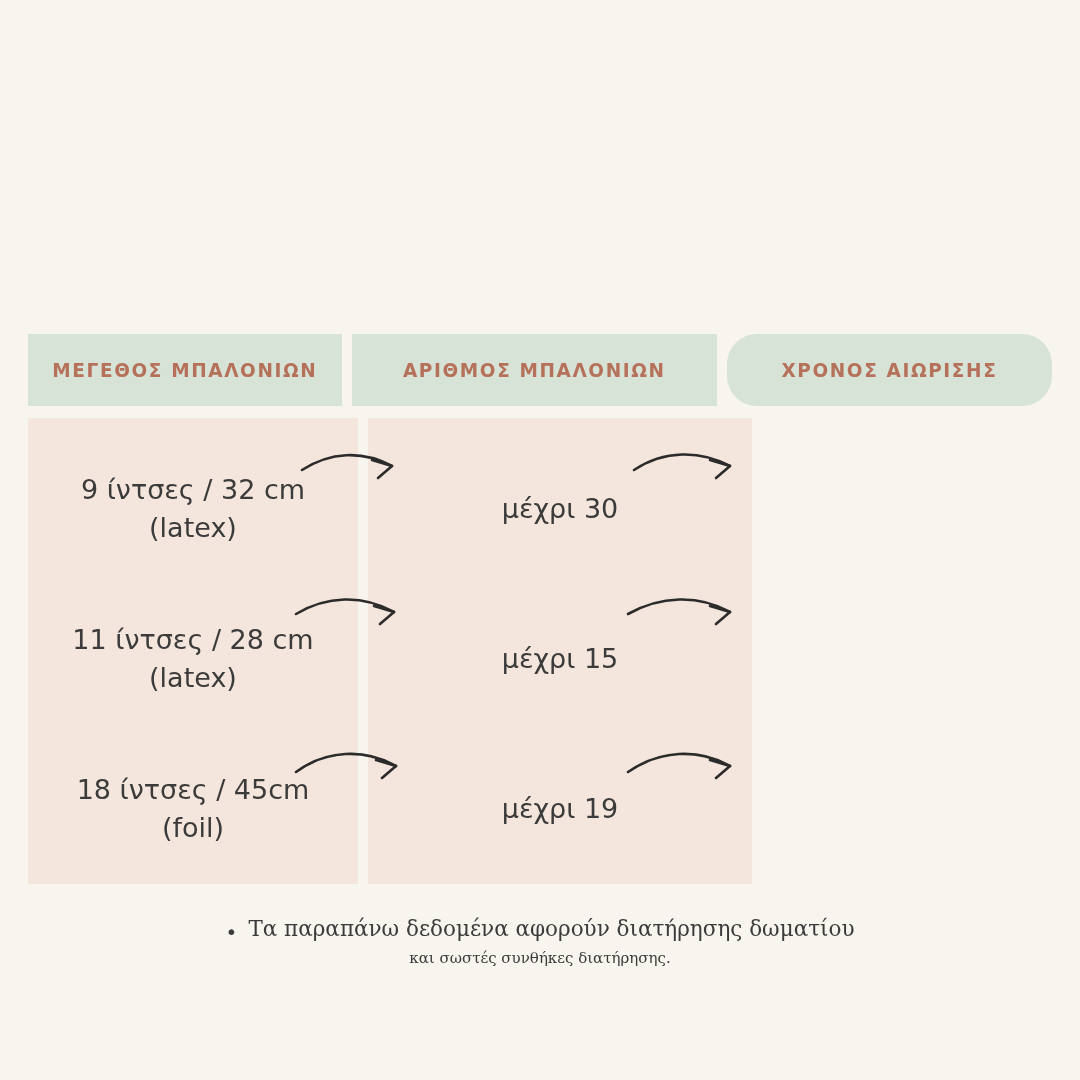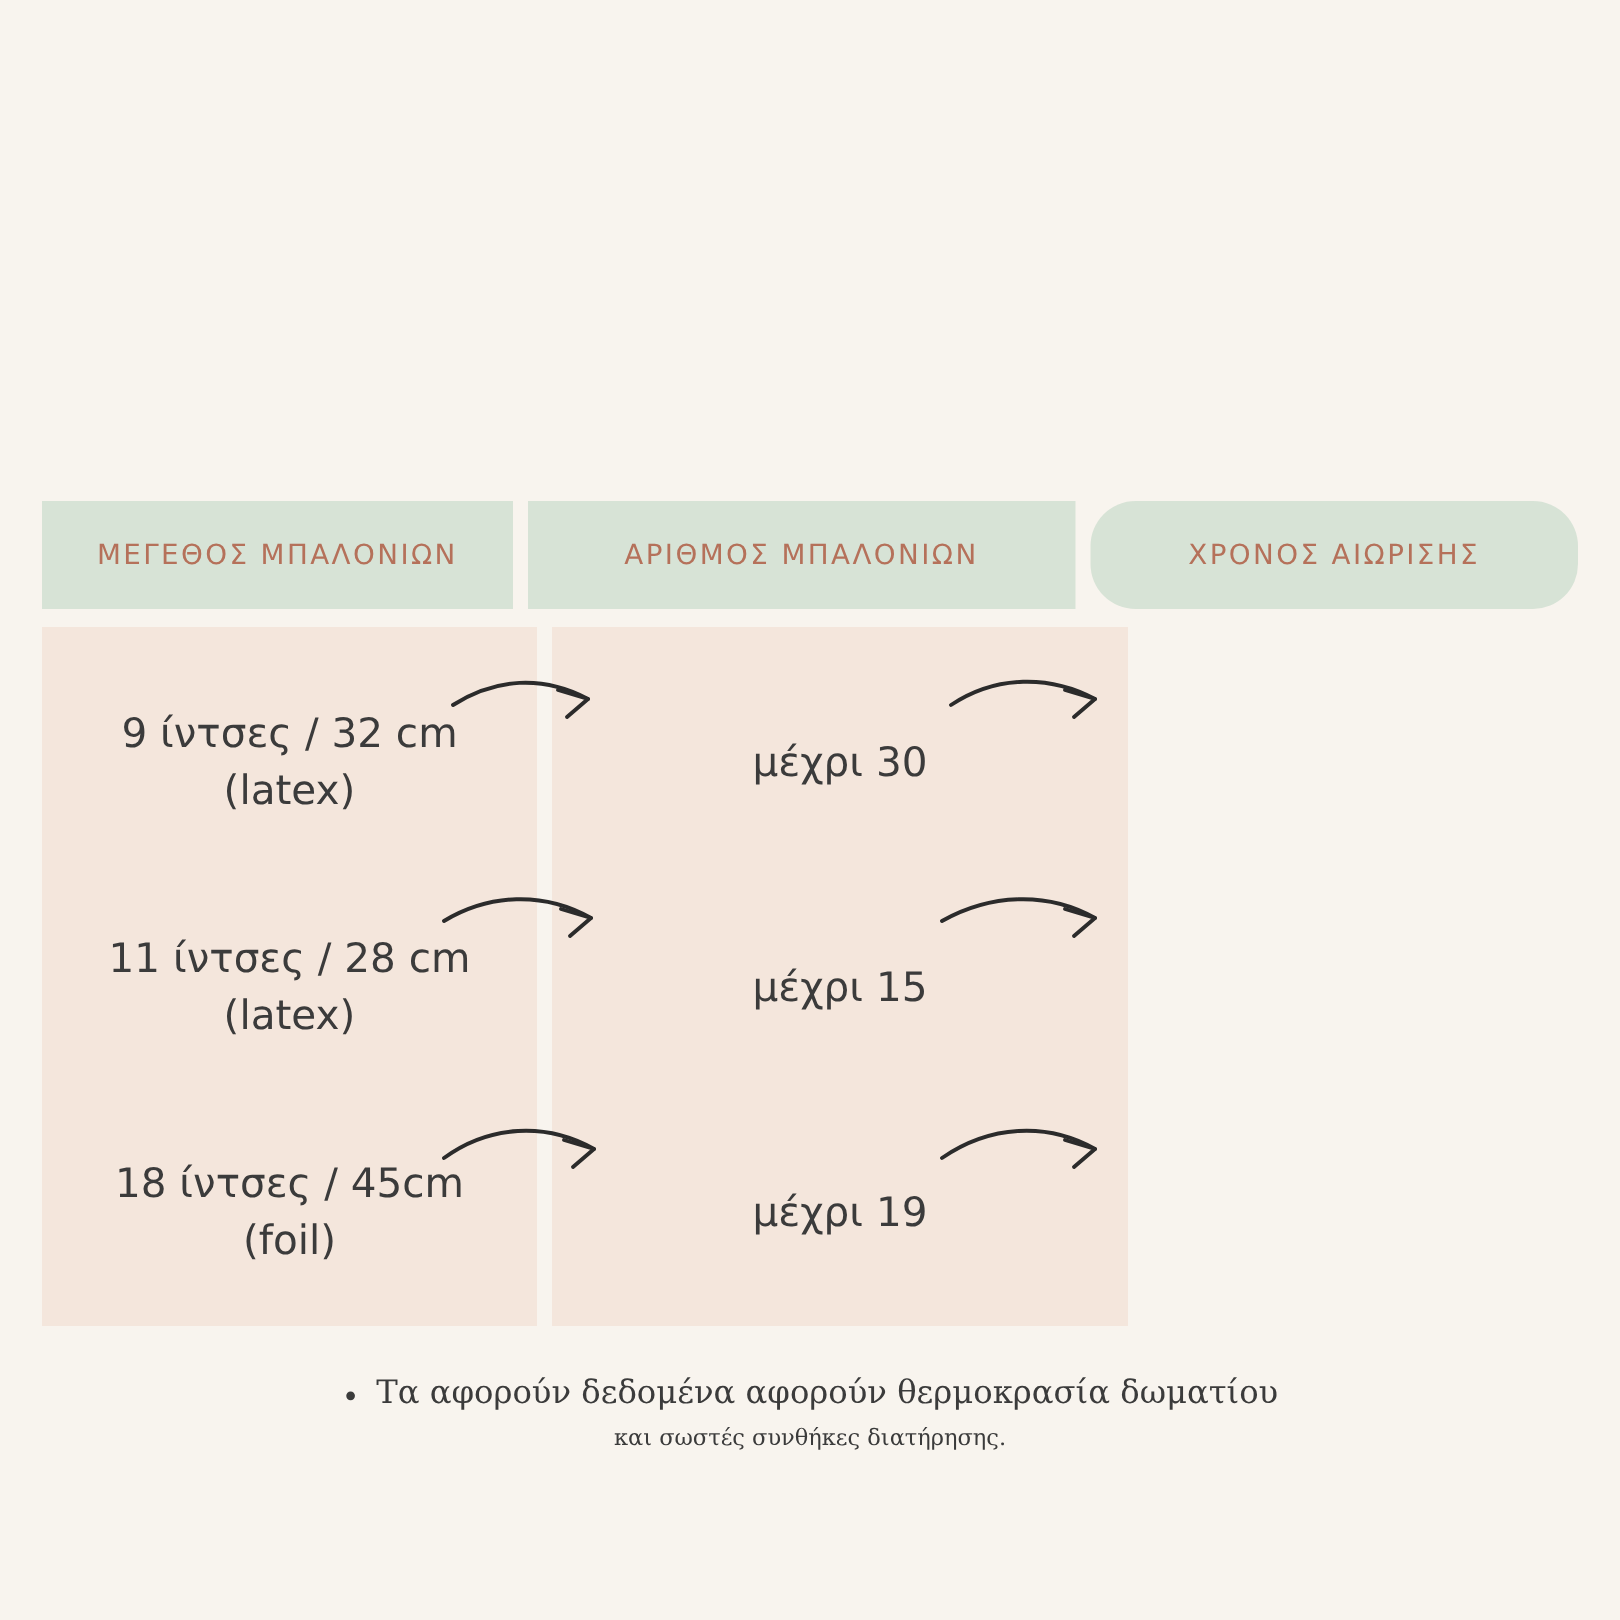--- a/index.html
+++ b/index.html
@@ -42,21 +42,21 @@
     height: 72px;
     display: flex;
     align-items: center;
     justify-content: center;
     box-sizing: border-box;
   }
 
   .head-cell span {
     color: #b5715a;
     font-size: 18.5px;
-    font-weight: normal;
+    font-weight: bold;
     letter-spacing: 1.6px;
     text-align: center;
     font-family: "DejaVu Sans", sans-serif;
   }
 
   .col-1 { width: 330px; }
   .col-2 { width: 384px; }
   .col-3 { width: 342px; border-radius: 30px; }
 
   .body-row {
@@ -210,17 +210,17 @@
       </g>
       <g>
         <path d="M628 772 C 660 750, 698 748, 730 766"></path>
         <path d="M730 766 L 710 760 M730 766 L 716 778" stroke-width="2.6"></path>
       </g>
     </g>
   </svg>
 
   <div class="footnote">
     <span class="bullet">•</span>
-    <span class="fn-line">Τα αφορούν δεδομένα αφορούν θερμοκρασία δωματίου</span>
+    <span class="fn-line">Τα παραπάνω δεδομένα αφορούν διατήρησης δωματίου</span>
     <span class="fn-l2">και σωστές συνθήκες διατήρησης.</span>
   </div>
 
 </div>
 
 </body></html>

